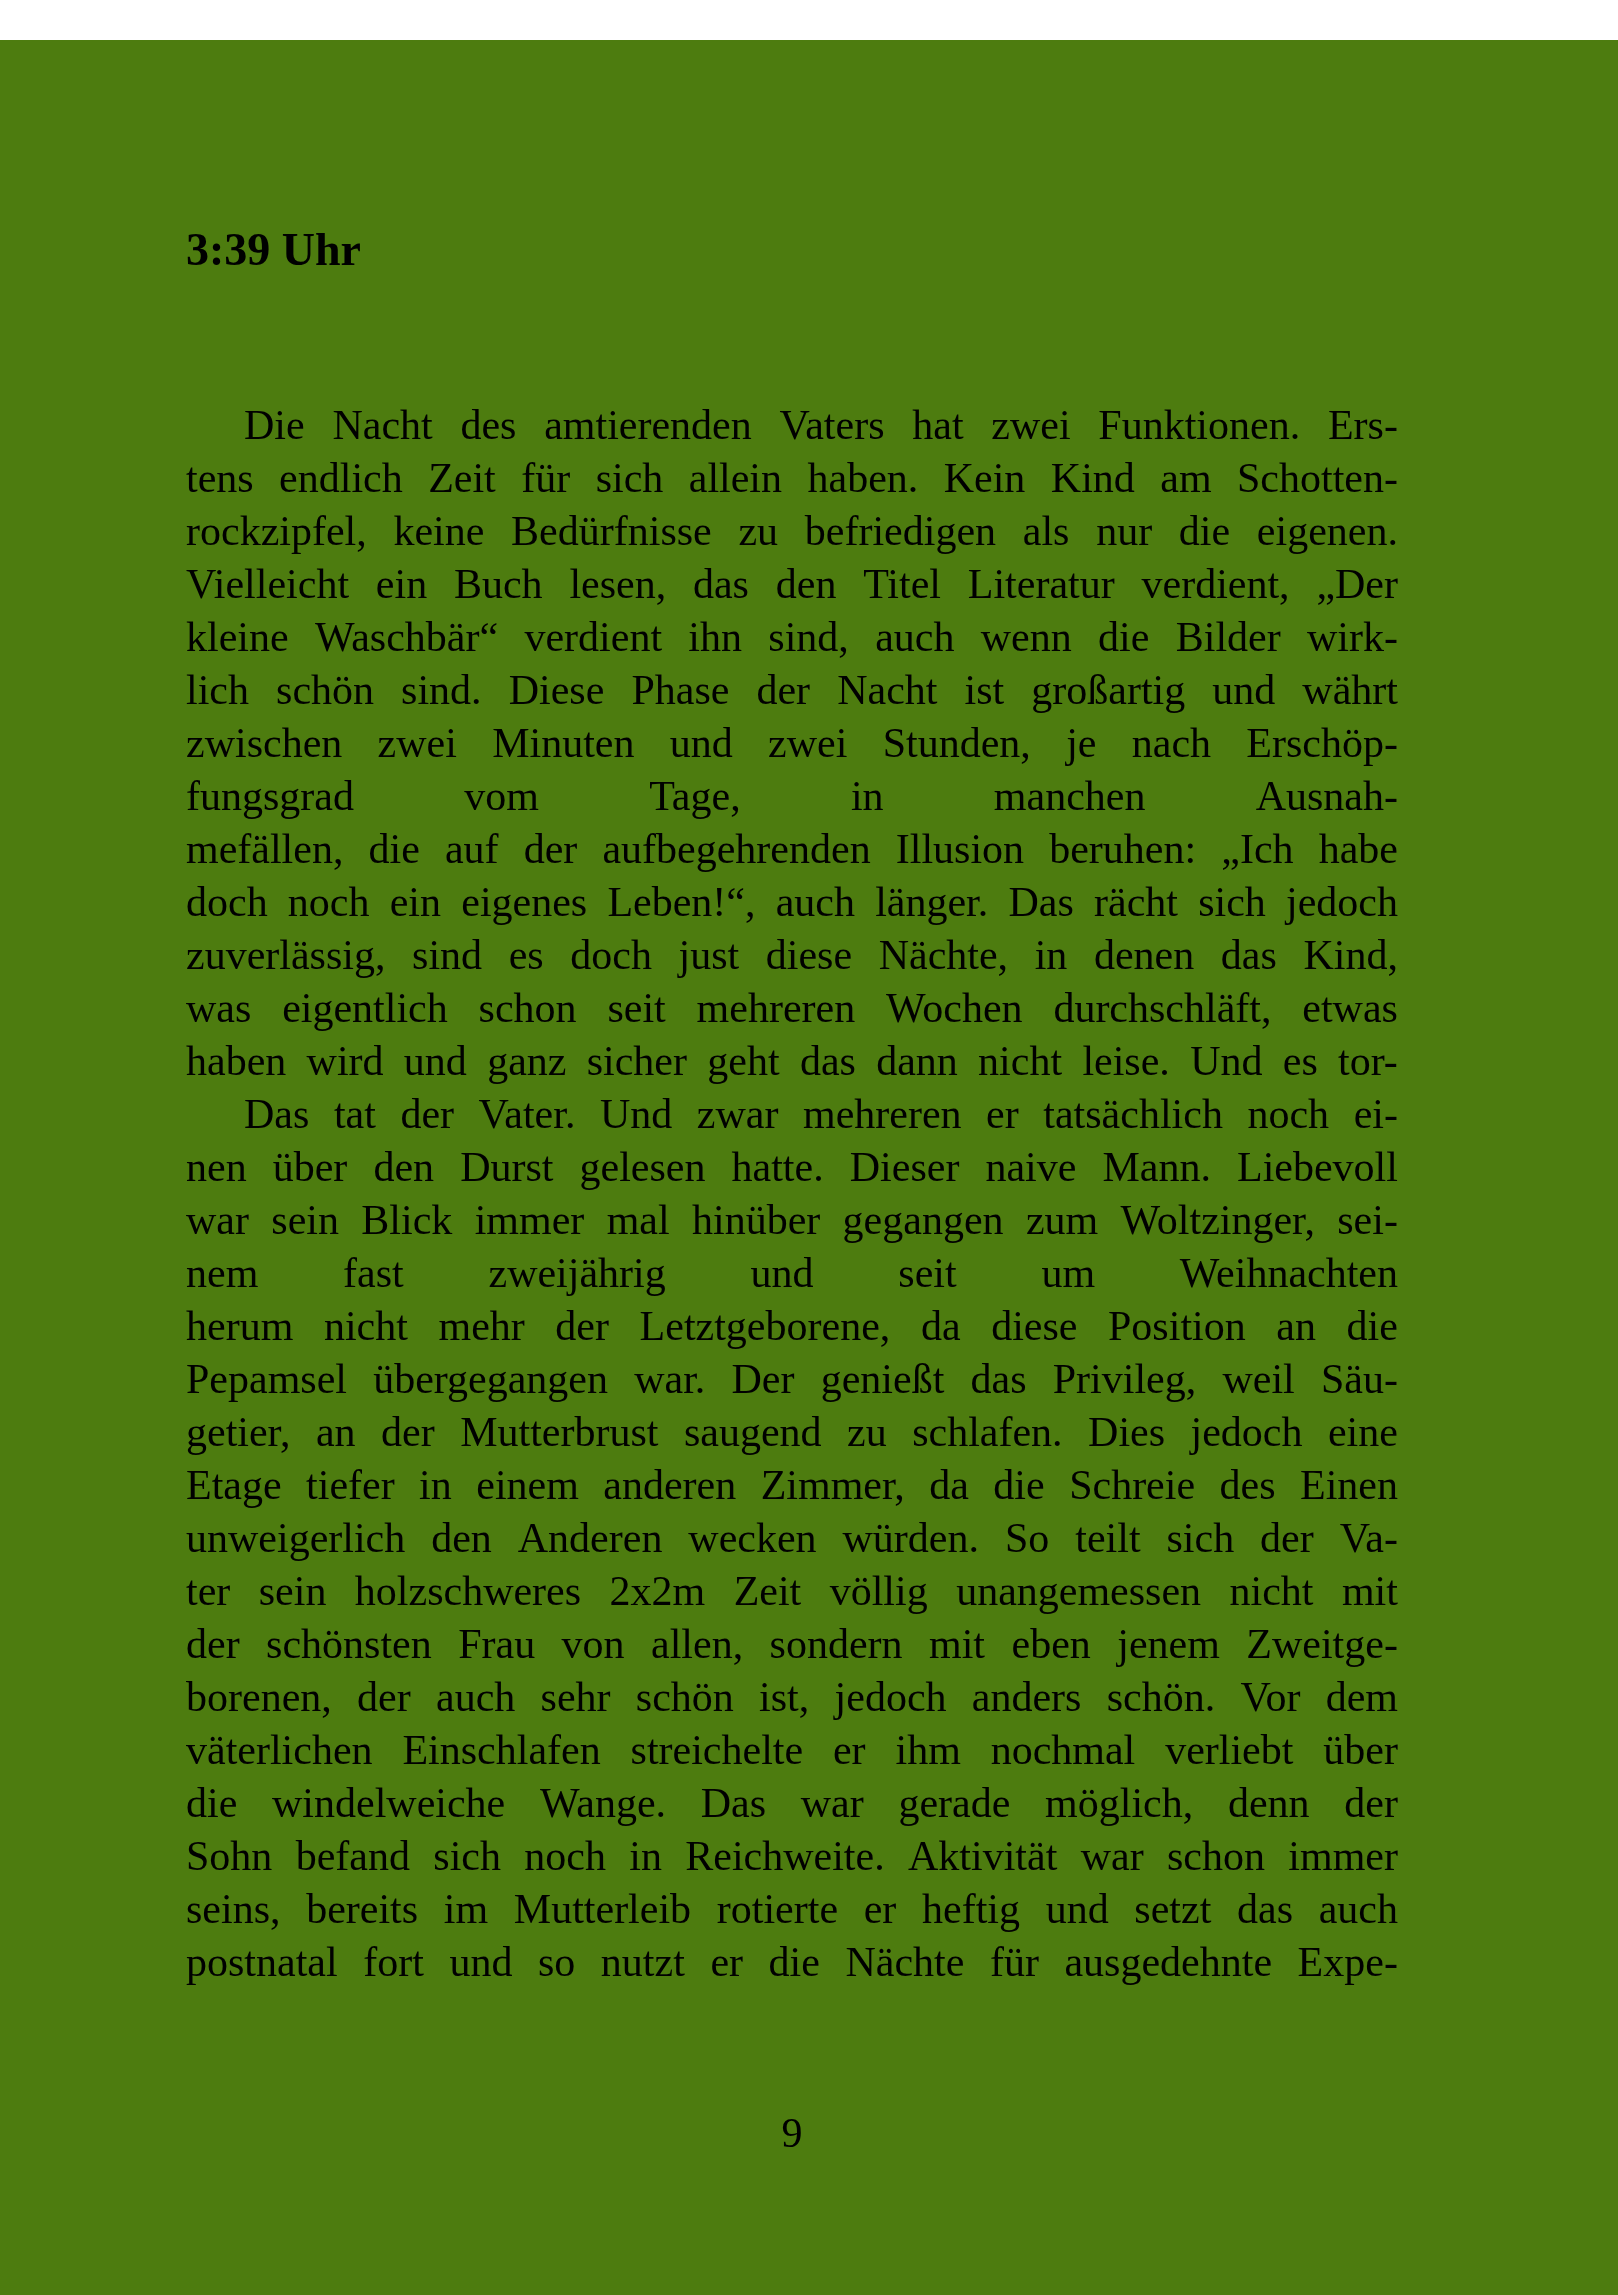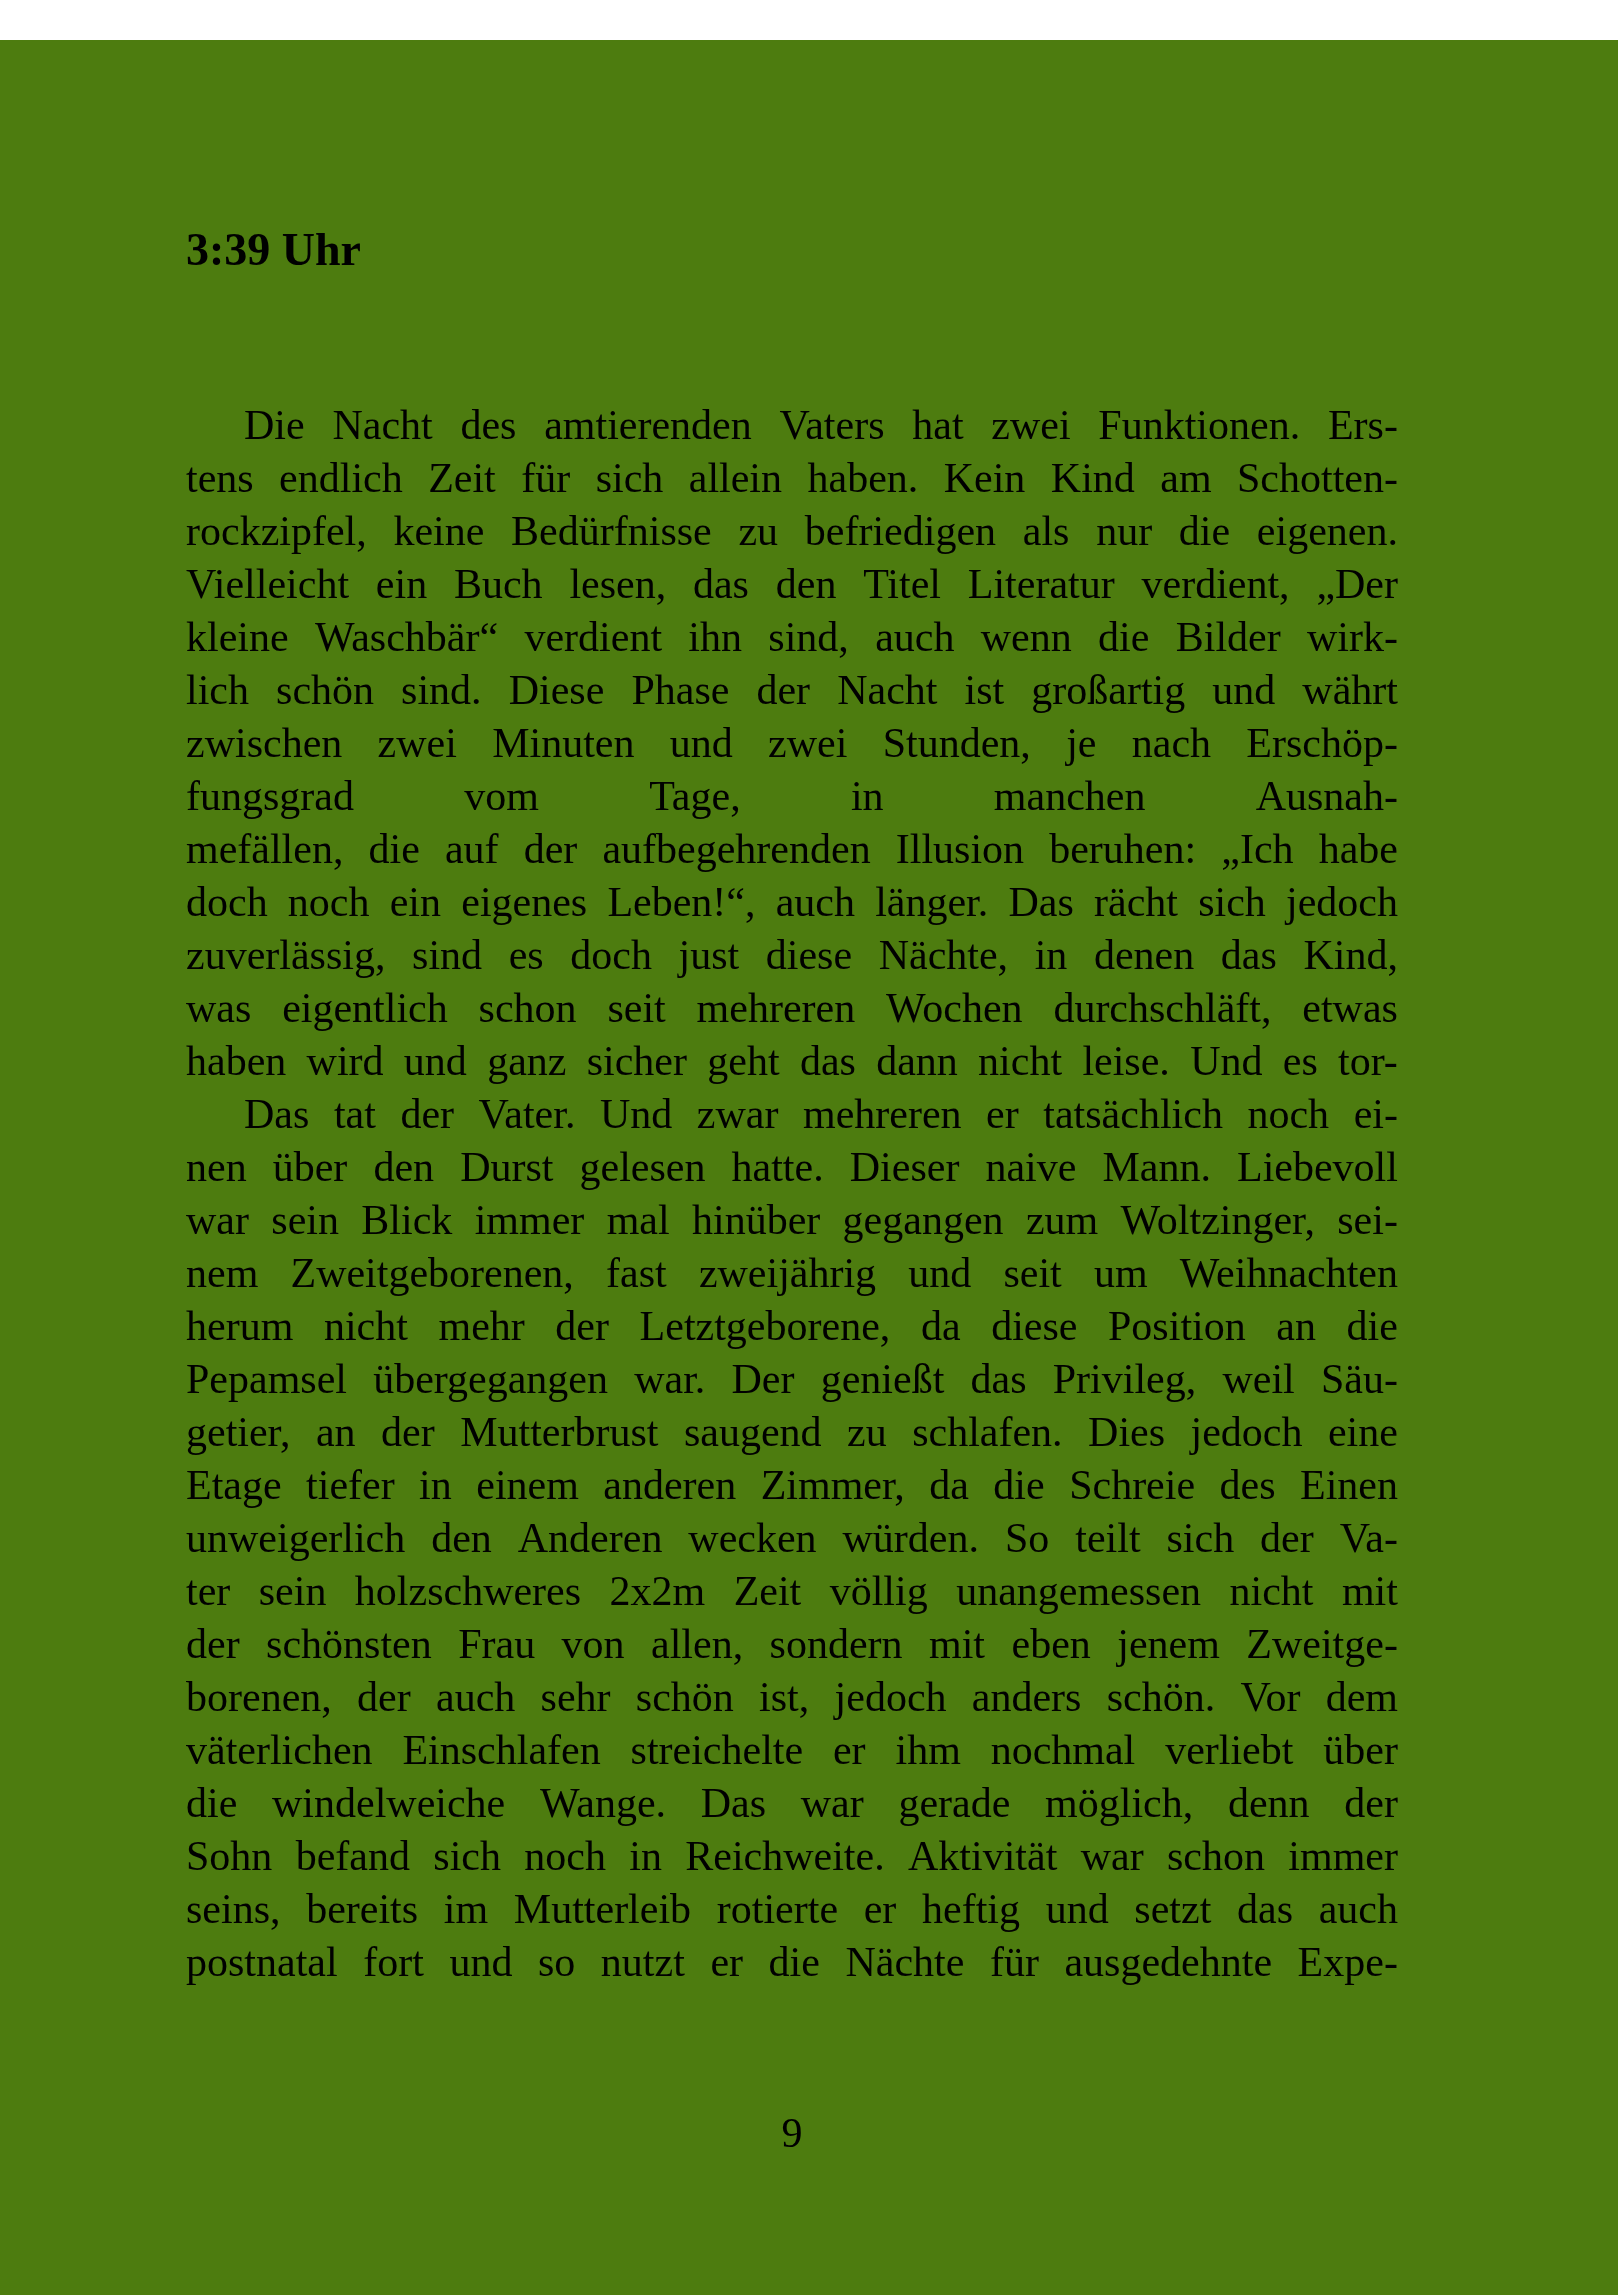--- a/index.html
+++ b/index.html
@@ -249,21 +249,20 @@
         <span>immer</span>
         <span>mal</span>
         <span>hinüber</span>
         <span>gegangen</span>
         <span>zum</span>
         <span>Woltzinger,</span>
         <span>sei-</span>
       </div>
       <div class="line">
         <span>nem</span>
-        <span>Zweitgeborenen,</span>
         <span>fast</span>
         <span>zweijährig</span>
         <span>und</span>
         <span>seit</span>
         <span>um</span>
         <span>Weihnachten</span>
       </div>
       <div class="line">
         <span>herum</span>
         <span>nicht</span>

